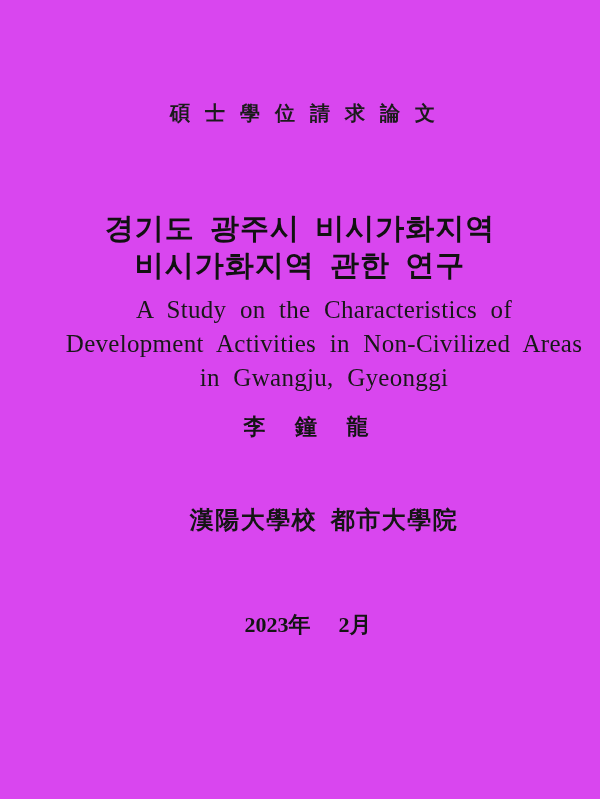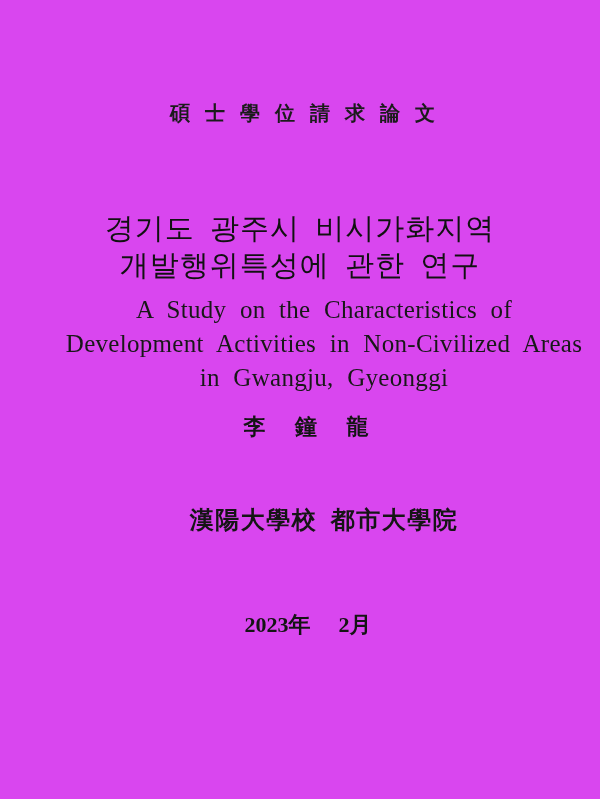--- a/index.html
+++ b/index.html
@@ -30,21 +30,21 @@
     top: 100px;
     font-size: 20px;
     font-weight: 700;
     letter-spacing: 5px;
     padding-left: 5px; 
     color: #1b1b1b;
   }
   .title-ko {
     top: 210px;
     font-size: 29px;
-    font-weight: 400;
+    font-weight: 700;
     line-height: 37px;
     letter-spacing: 1px;
     word-spacing: 7px;
     color: #111;
   }
   .title-en {
     top: 293px;
     font-size: 25px;
     line-height: 34px;
     word-spacing: 7px;
@@ -83,21 +83,21 @@
 </style>
 </head>
 <body>
 
 <div class="page">
 
   <div class="centered thesis-type">碩 士 學 位 請 求 論 文</div>
 
   <div class="centered title-ko">
     <div>경기도 광주시 비시가화지역</div>
-    <div>개발행위특성에 관한 연구</div>
+    <div>비시가화지역 관한 연구</div>
   </div>
 
   <div class="centered title-en">
     <div>A Study on the Characteristics of</div>
     <div>Development Activities in Non-Civilized Areas</div>
     <div>in Gwangju, Gyeonggi</div>
   </div>
 
   <div class="centered author">李 鐘 龍</div>
 

